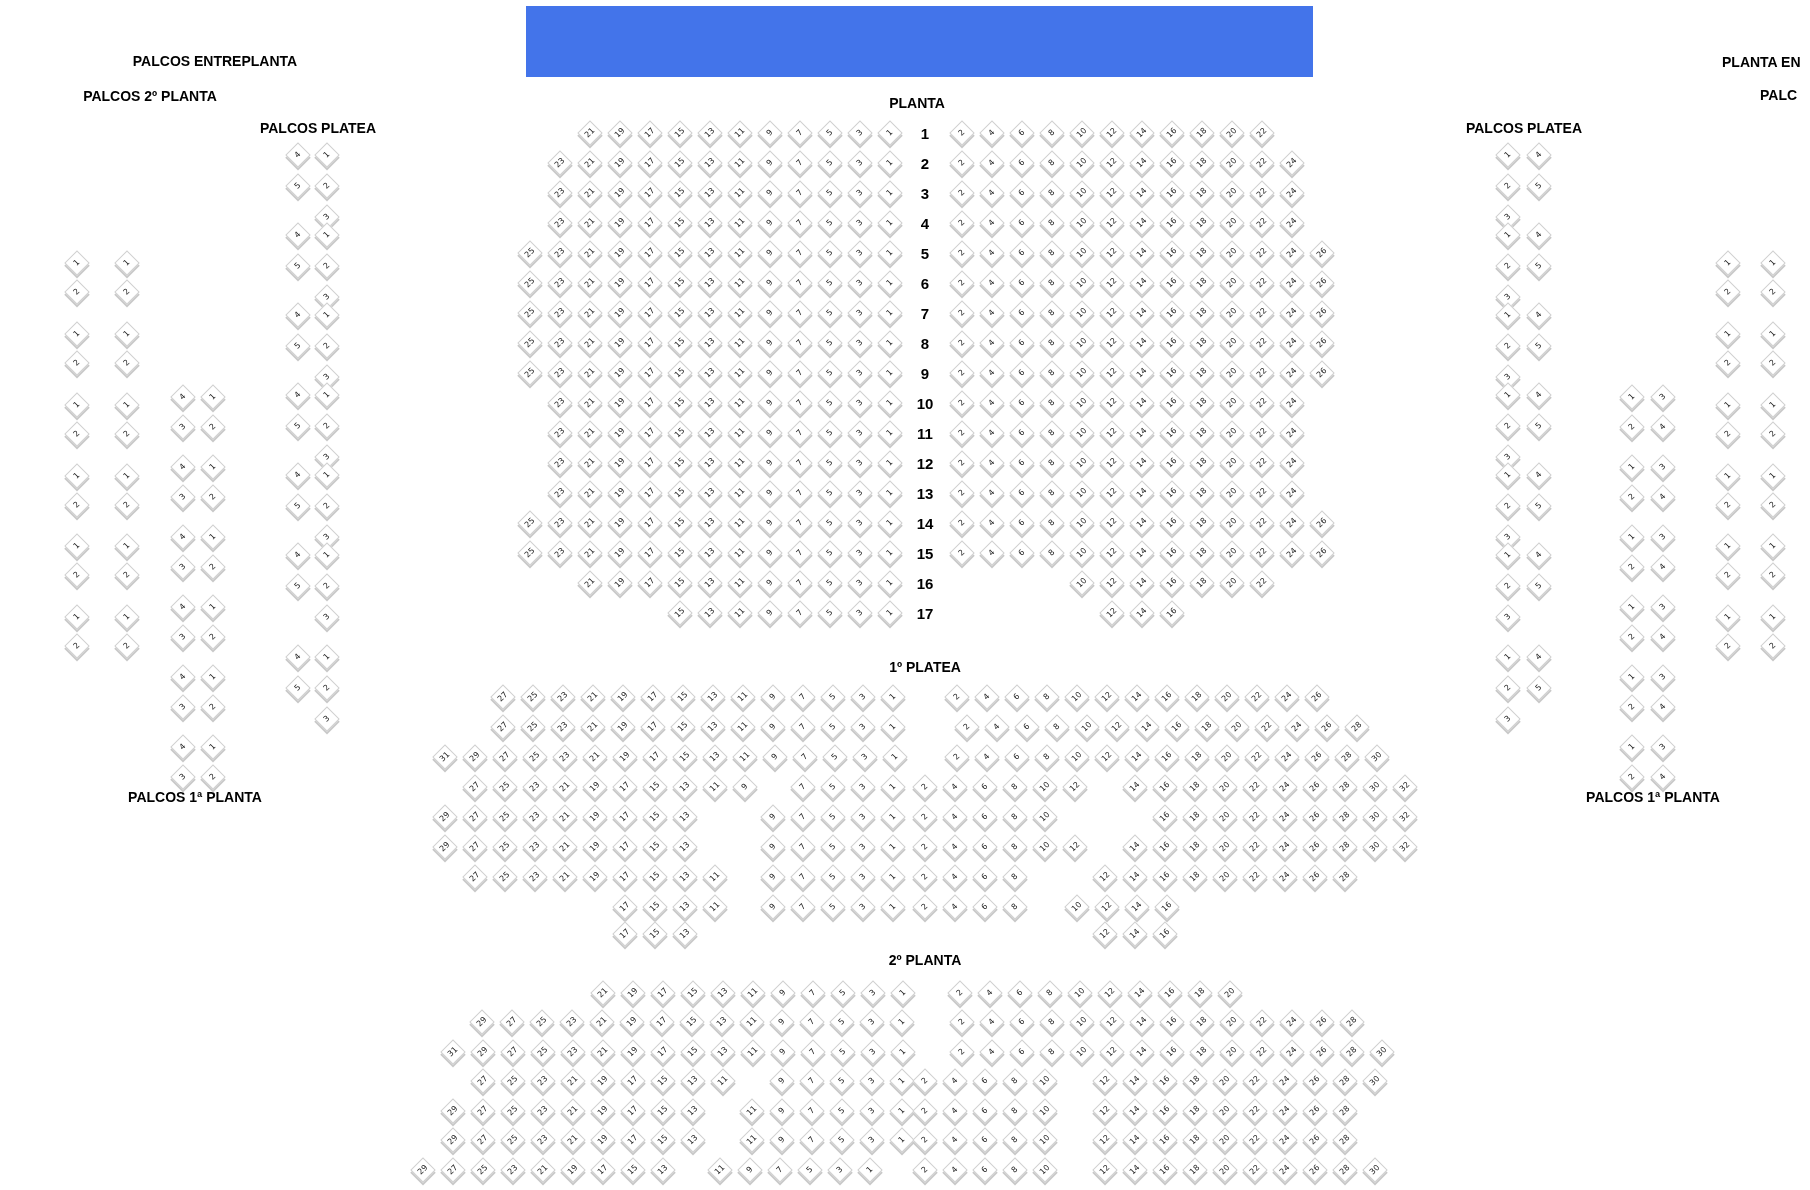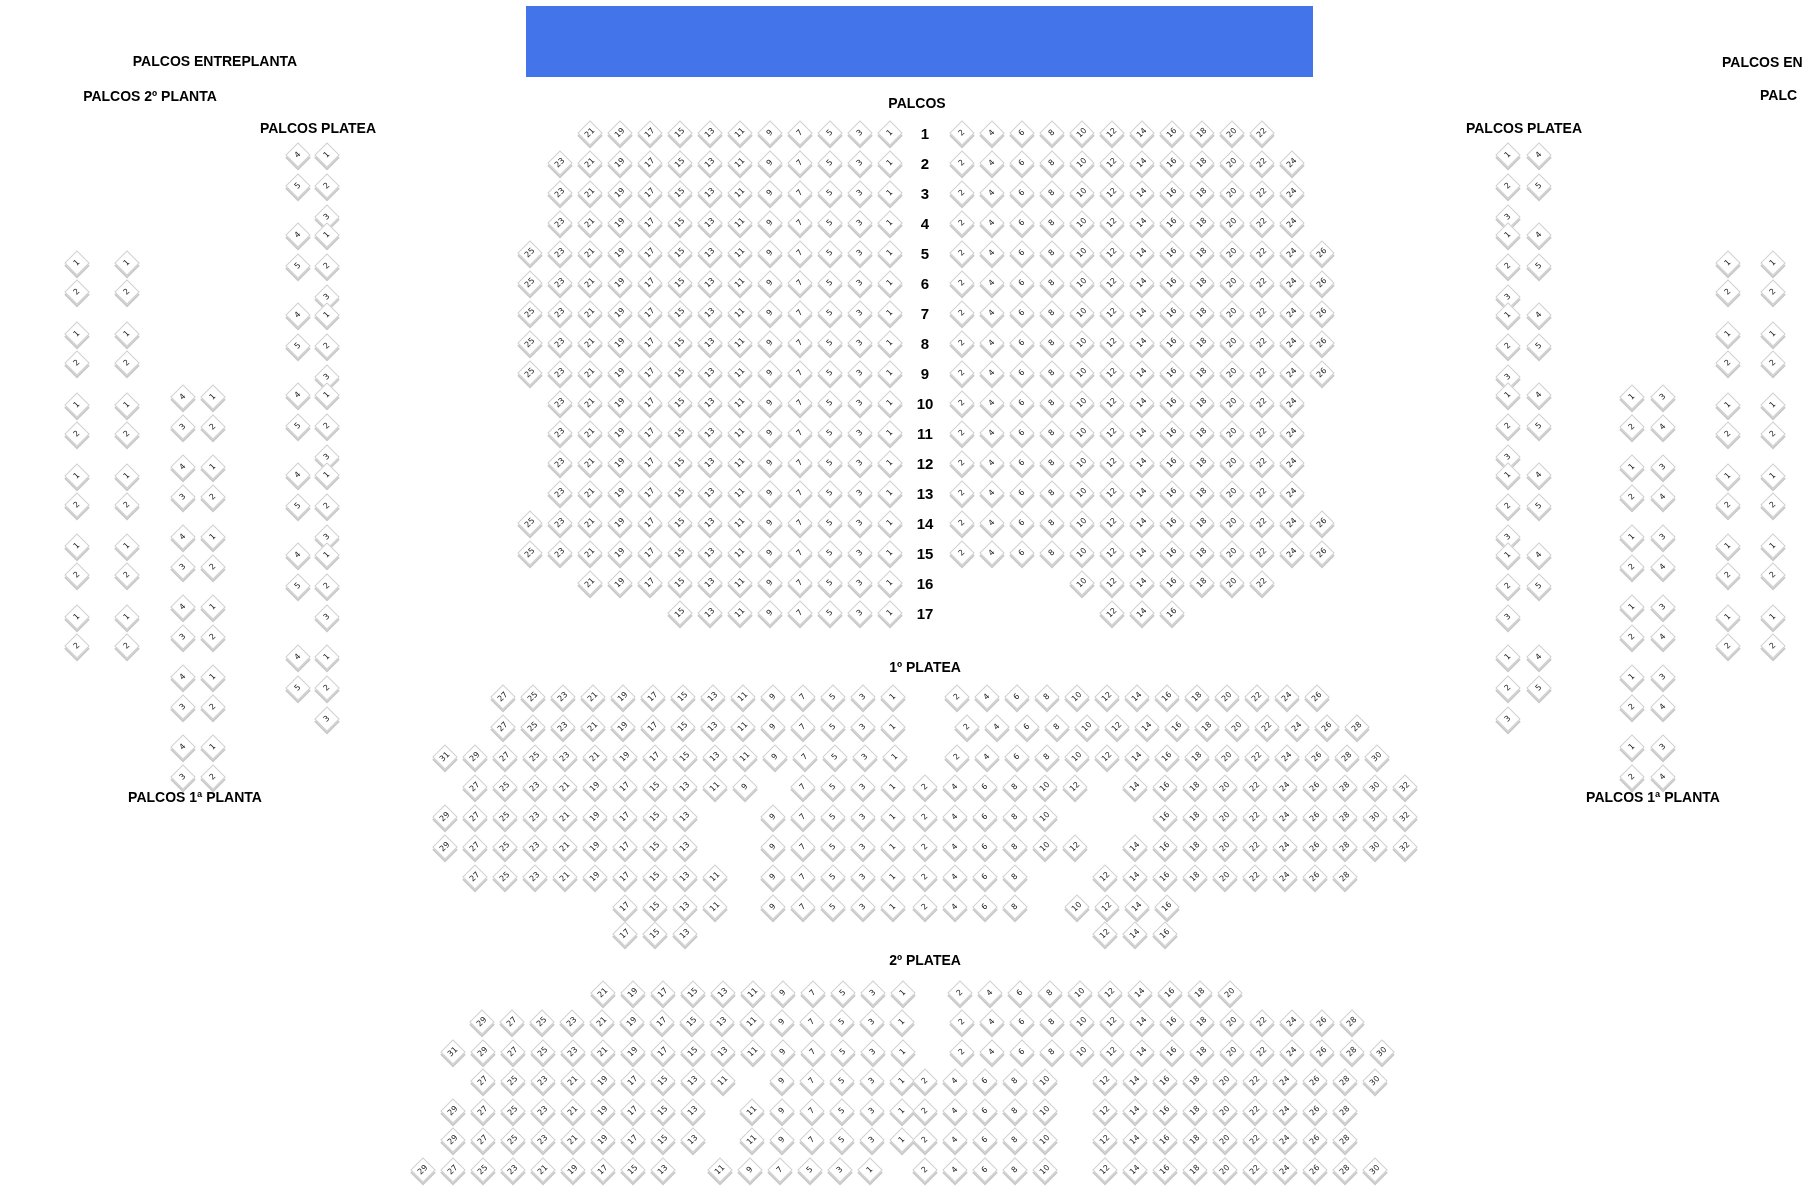--- a/index.html
+++ b/index.html
@@ -18,26 +18,26 @@
 </style>
 </head>
 <body>
 
 <div id="map">
     <div class="stage" style="left: 526px; top: 6px; width: 787px; height: 71px; background: rgb(67, 116, 234);"></div>
     <div class="label center" style="left: 215px; top: 61px;">PALCOS ENTREPLANTA</div>
     <div class="label center" style="left: 150px; top: 96px;">PALCOS 2º PLANTA</div>
     <div class="label center" style="left: 318px; top: 128px;">PALCOS PLATEA</div>
     <div class="label center" style="left: 195px; top: 797px;">PALCOS 1ª PLANTA</div>
-    <div class="label center" style="left: 917px; top: 103px;">PALCOS</div>
+    <div class="label center" style="left: 917px; top: 103px;">PLANTA</div>
     <div class="label center" style="left: 925px; top: 667px;">1º PLATEA</div>
-    <div class="label center" style="left: 925px; top: 960px;">2º PLATEA</div>
+    <div class="label center" style="left: 925px; top: 960px;">2º PLANTA</div>
     <div class="label center" style="left: 1524px; top: 128px;">PALCOS PLATEA</div>
     <div class="label center" style="left: 1653px; top: 797px;">PALCOS 1ª PLANTA</div>
-    <div class="label left" style="left: 1722px; top: 62px;">PALCOS EN</div>
+    <div class="label left" style="left: 1722px; top: 62px;">PLANTA EN</div>
     <div class="label left" style="left: 1760px; top: 95px;">PALC</div>
     <div class="rownum" style="left: 925px; top: 133px;">1</div>
     <div class="seat" style="left: 581px; top: 124px;">
       <span>21</span>
     </div>
     <div class="seat" style="left: 611px; top: 124px;">
       <span>19</span>
     </div>
     <div class="seat" style="left: 641px; top: 124px;">
       <span>17</span>

